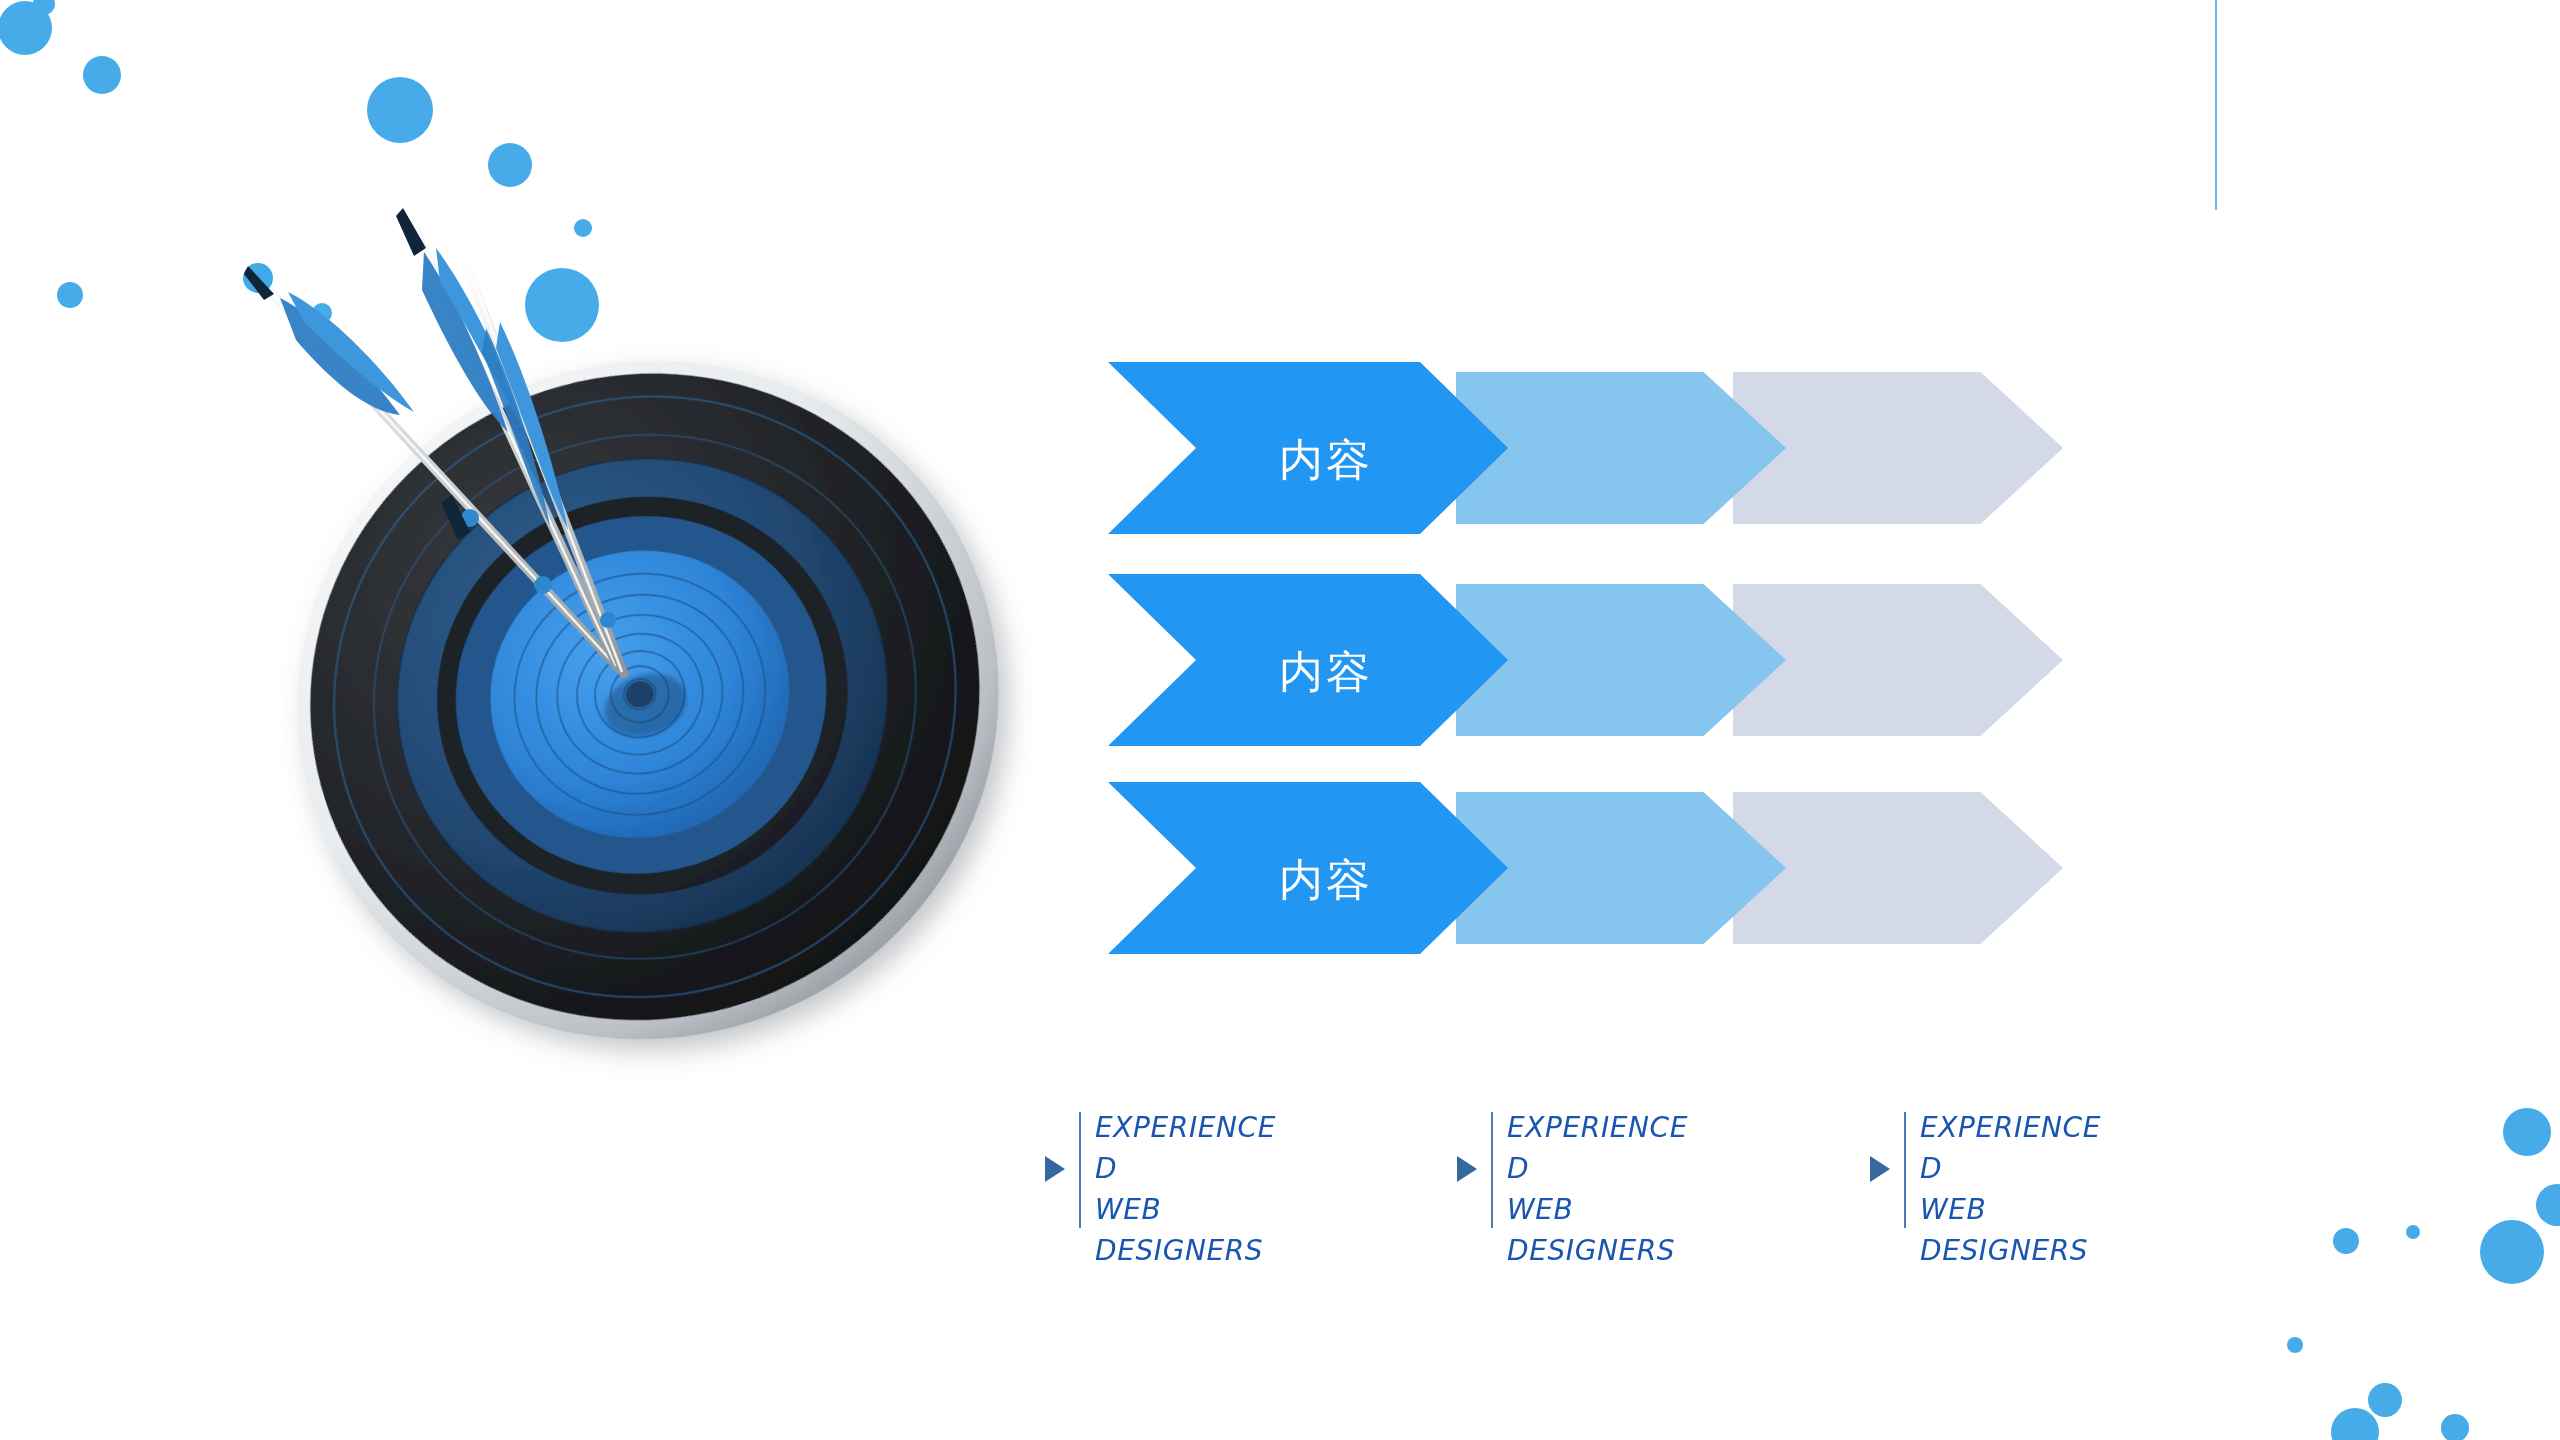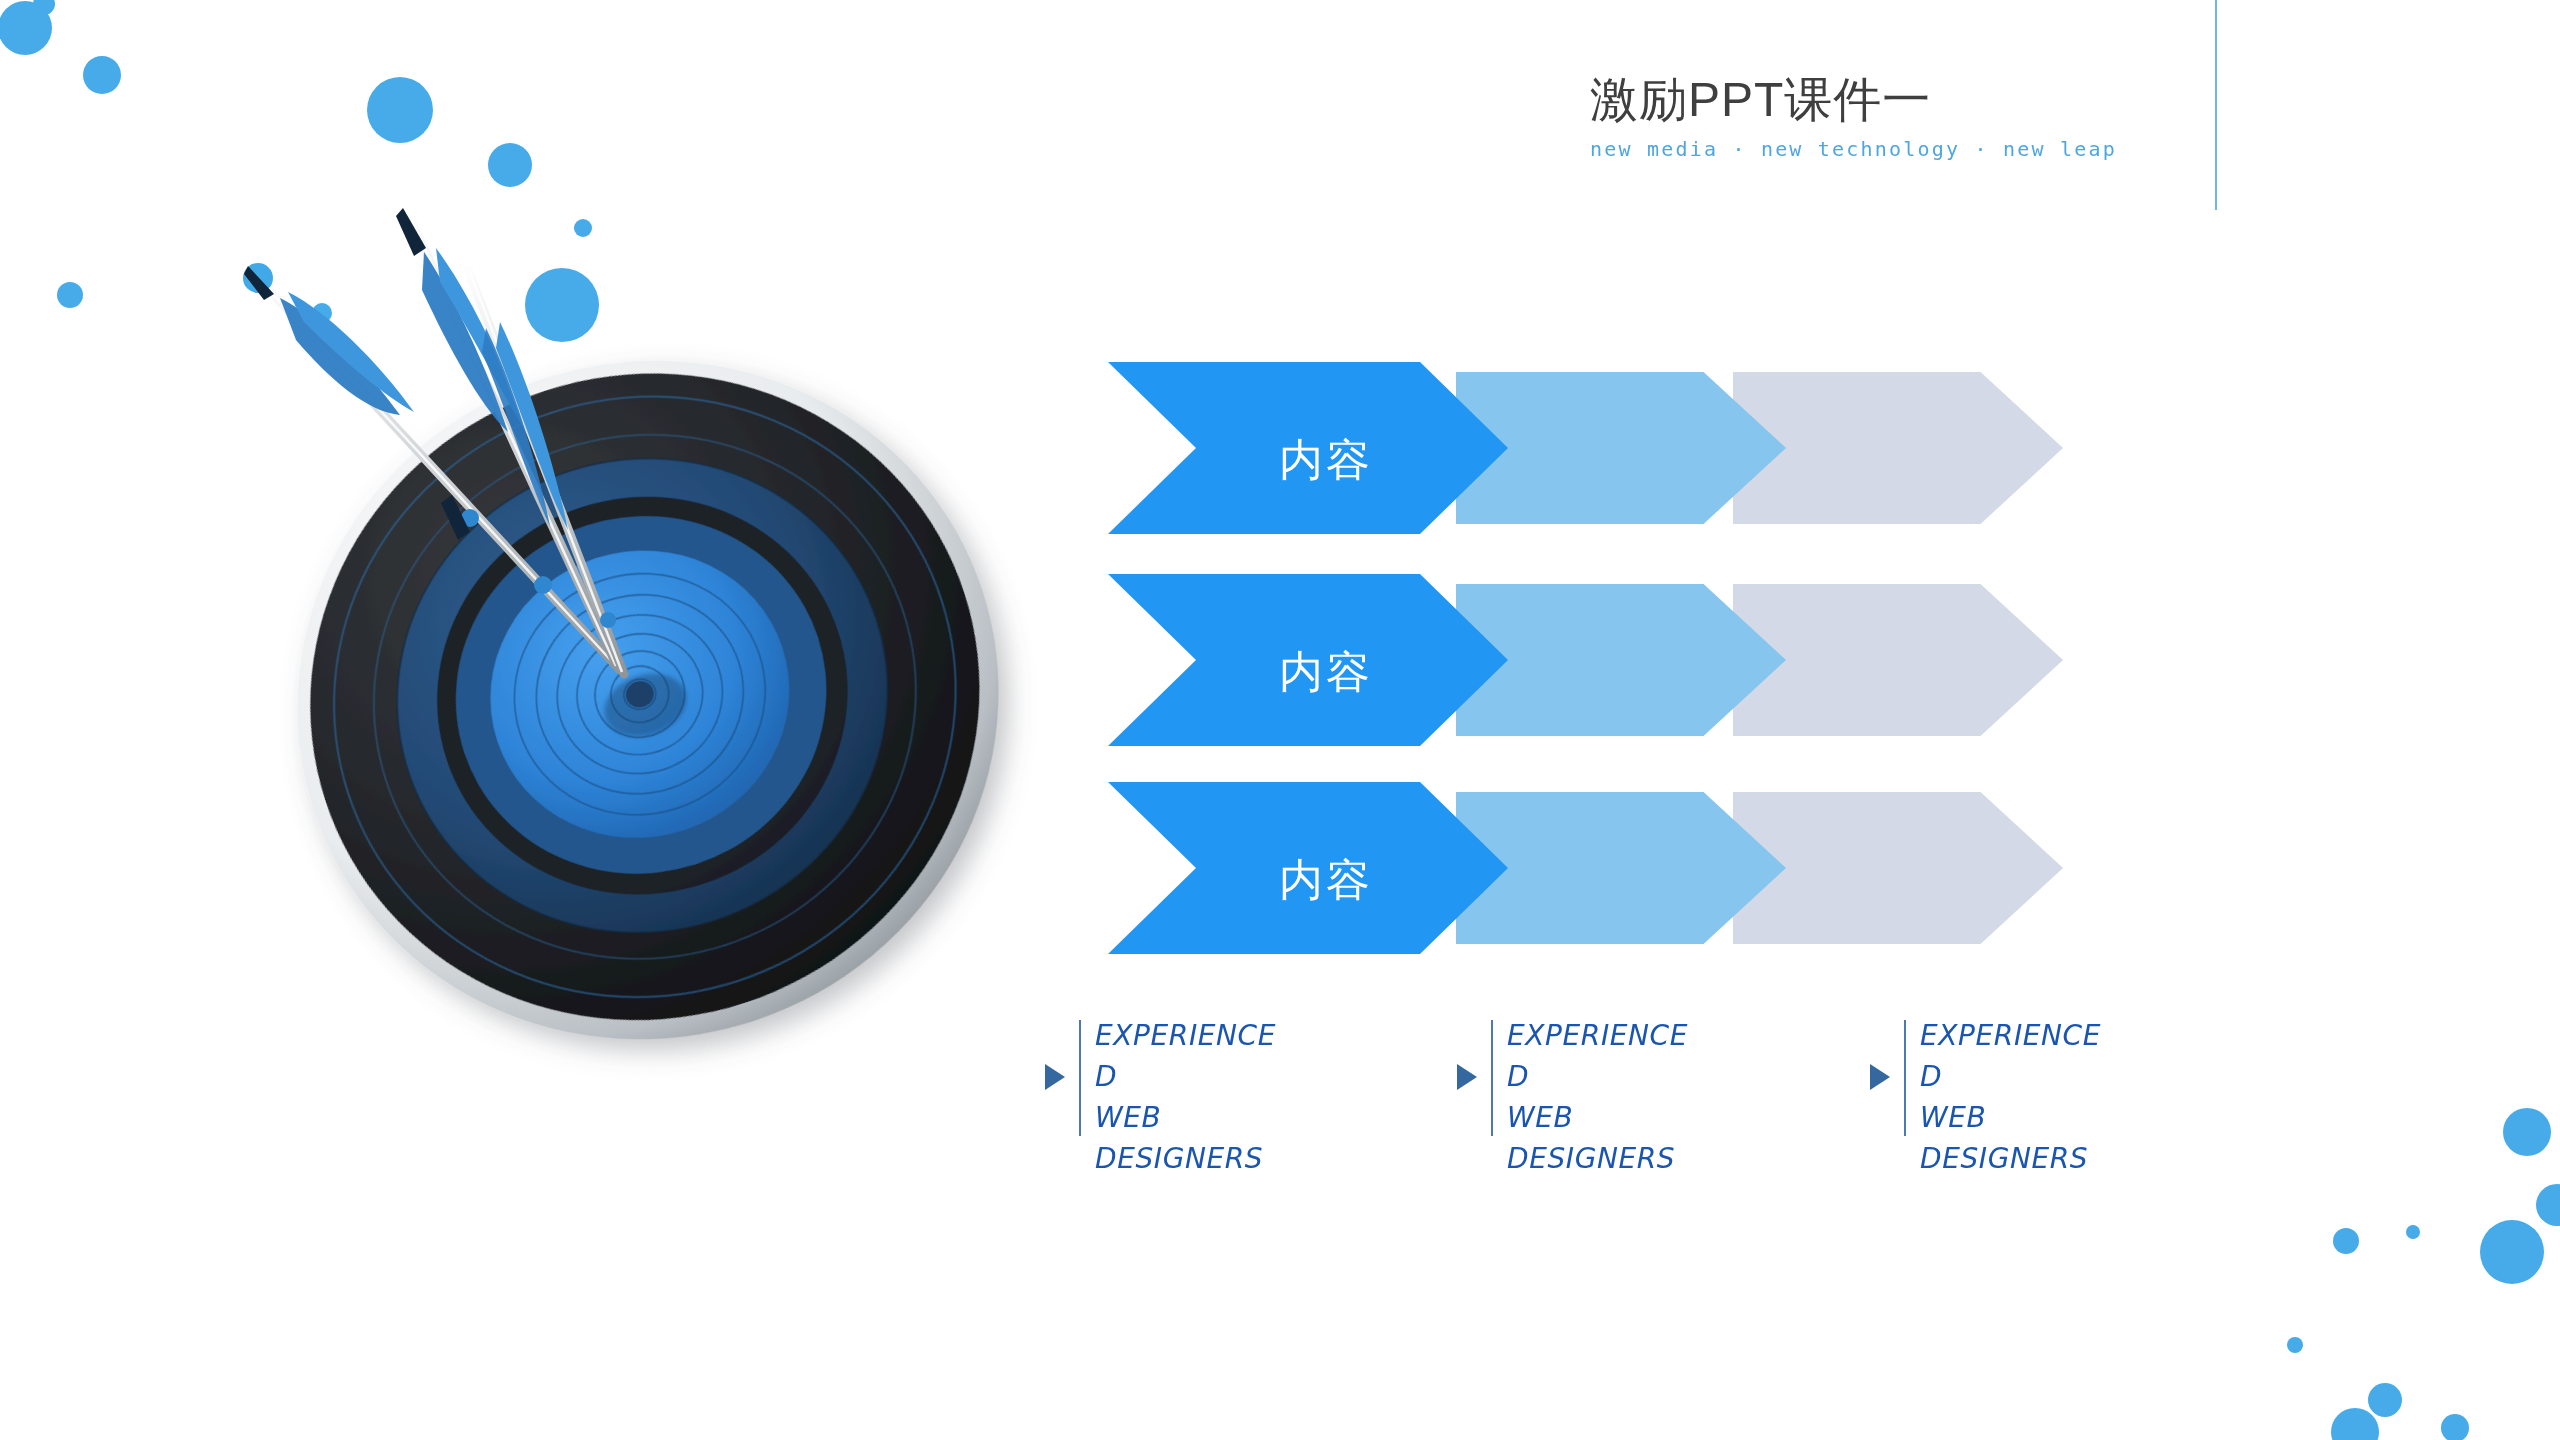--- a/index.html
+++ b/index.html
@@ -135,21 +135,21 @@
     font-size: 44px;
     letter-spacing: 3px;
     pointer-events: none;
     padding-left: 36px;
     box-sizing: border-box;
   }
 
   
   .caps {
     position: absolute;
-    left: 1045px; top: 1016px;
+    left: 1045px; top: 1108px;
     width: 1200px; height: 200px;
   }
   .cap {
     position: absolute;
     top: 0;
     width: 300px;
     display: flex;
     align-items: flex-start;
   }
   .cap.k0 { left: 0px; }
@@ -307,24 +307,20 @@
         <line x1="268" y1="70" x2="424" y2="474" stroke="url(#shaftL)" stroke-width="9" stroke-linecap="round"></line>
         <line x1="270" y1="72" x2="422" y2="472" stroke="#ffffff" stroke-width="2.5" opacity="0.85"></line>
         <path d="M286,128 C312,182 336,258 350,326 C330,286 306,208 282,152 Z" fill="#2E7CC4" opacity="0.9"></path>
         <path d="M300,122 C328,180 354,262 368,330 C348,292 322,214 296,148 Z" fill="#3E97DC"></path>
         <circle cx="408" cy="420" r="8" fill="#2f88cf"></circle>
       </g>
     </svg>
   </div>
 
   <div class="header">
-    <div class="header-main">
-      <div class="header-title">激励PPT课件一</div>
-      <div class="header-sub">new media · new technology · new leap</div>
-    </div>
     <div class="header-divider"></div>
   </div>
 
   <div class="chev-block" id="chev-block">
 
     <div class="chev-row r0">
       <div class="chev c2" style="background: rgb(211, 217, 230);"></div>
       <div class="chev c1" style="background: rgb(133, 197, 238);"></div>
       <div class="chev c0" style="background: rgb(33, 150, 243);"></div>
       <div class="chev-label">内容</div>

